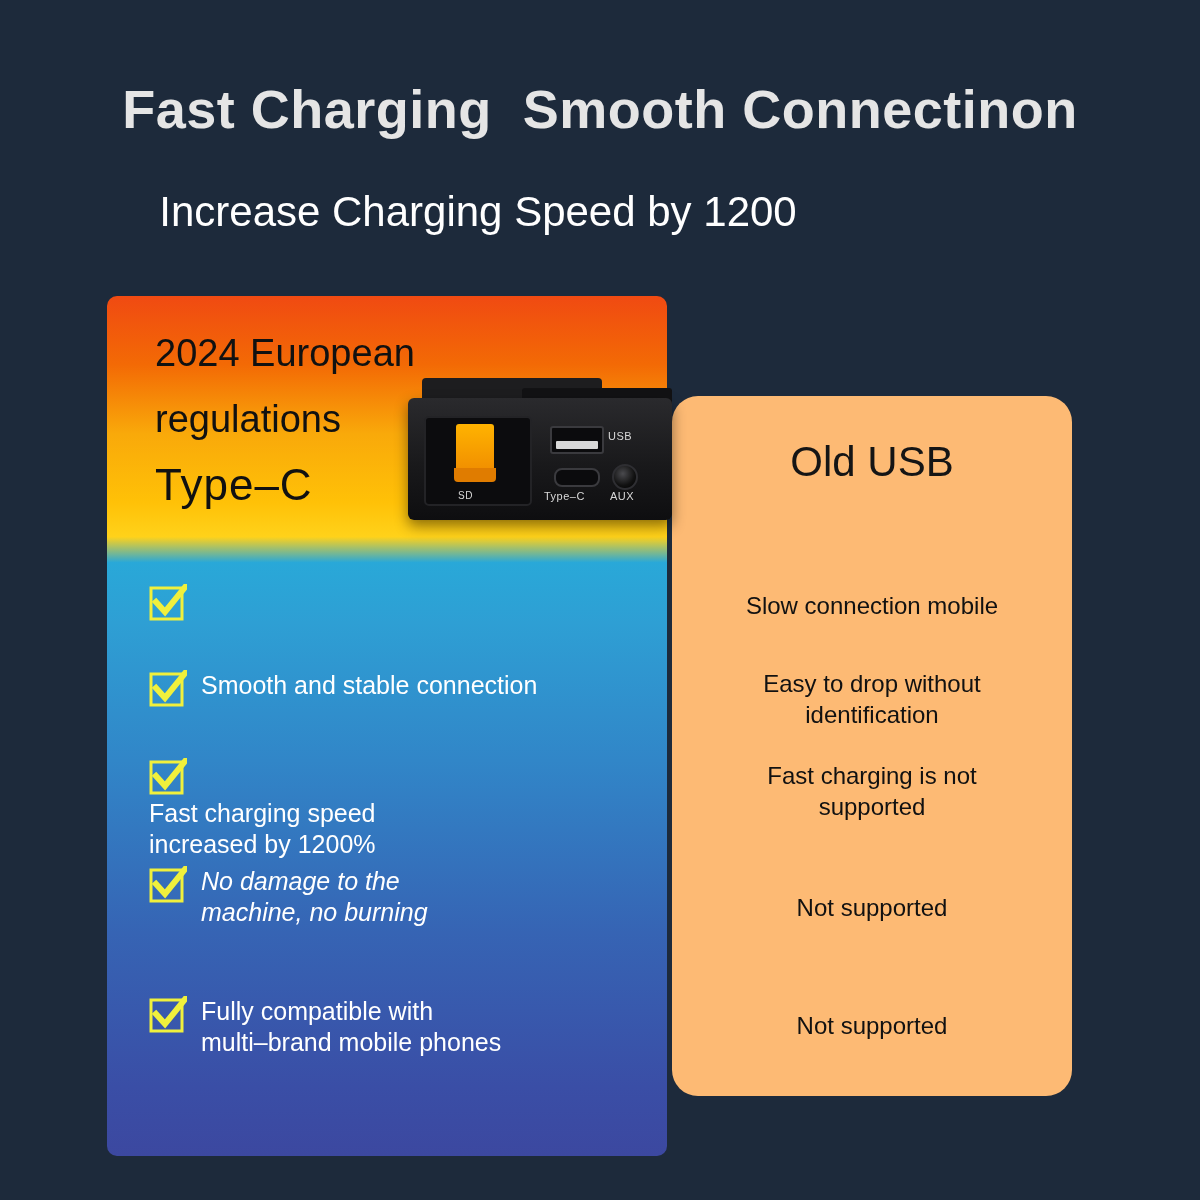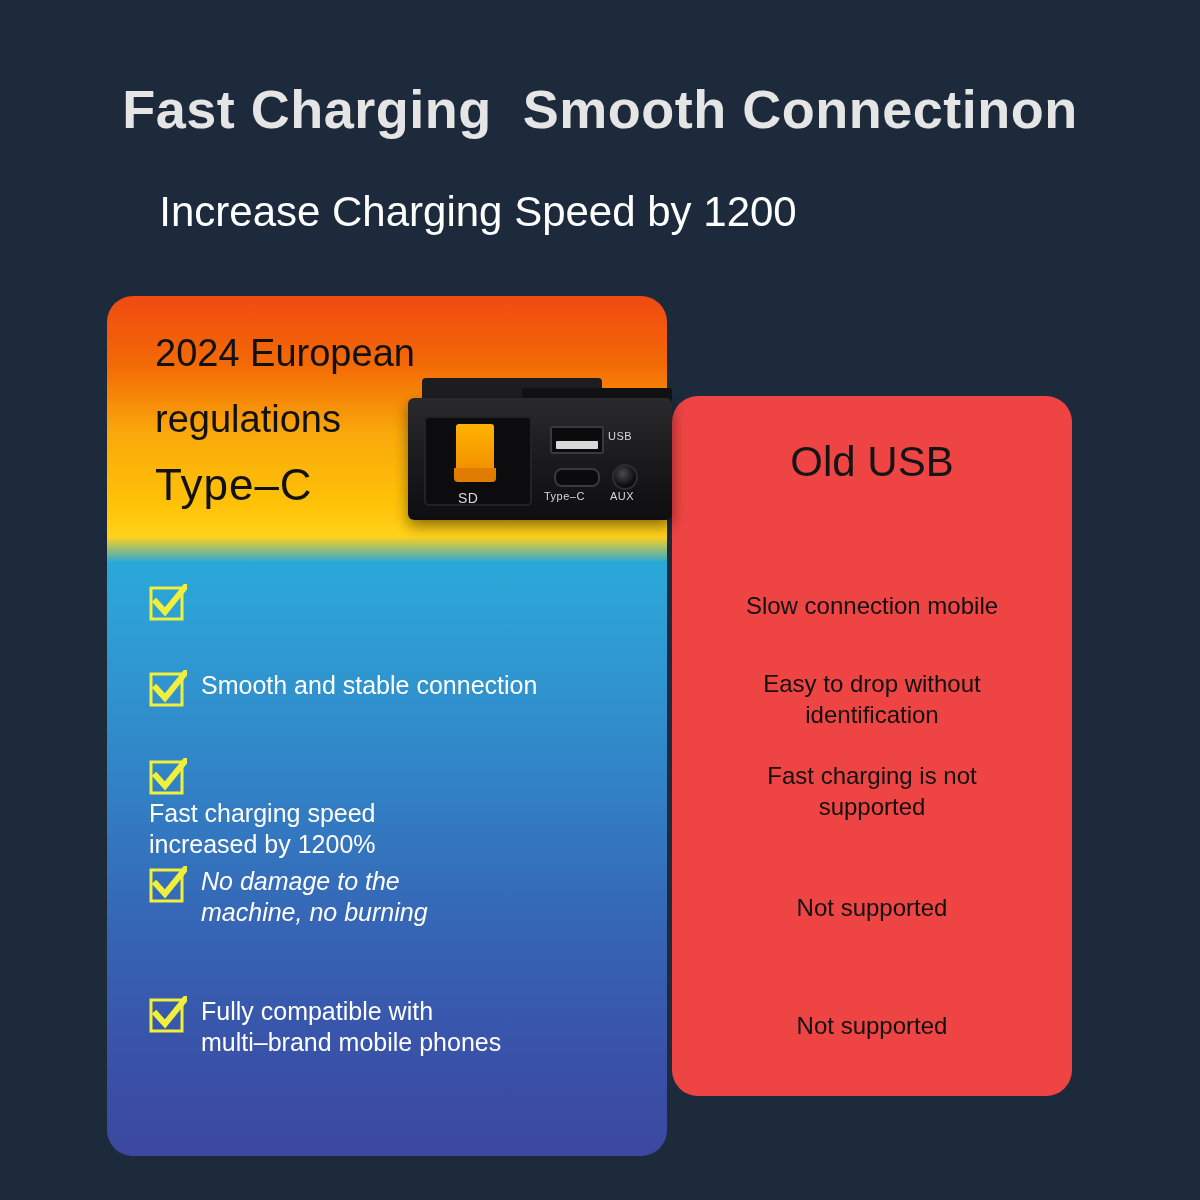--- a/index.html
+++ b/index.html
@@ -44,21 +44,21 @@
     font-weight: 400;
   }
 
   
   .old-card {
     position: absolute;
     left: 672px;
     top: 396px;
     width: 400px;
     height: 700px;
-    background: #ef4444;
+    background: #fdba74;
     border-radius: 26px;
   }
   .old-card-title {
     position: absolute;
     left: 0;
     top: 42px;
     width: 400px;
     text-align: center;
     color: #151515;
     font-size: 42px;
@@ -79,21 +79,21 @@
   .old-row.r3 { top: 496px; }
   .old-row.r4 { top: 614px; }
 
   
   .typec-card {
     position: absolute;
     left: 107px;
     top: 296px;
     width: 560px;
     height: 860px;
-    border-radius: 26px;
+    border-radius: 10px;
     overflow: hidden;
     background: linear-gradient(180deg,
        #f04a12 0%,
        #f36a05 8%,
        #f9a90a 16%,
        #ffc107 24%,
        #ffd21a 28%,
        #29a8d8 31%,
        #2e9fd4 38%,
        #3186c8 54%,
@@ -259,21 +259,21 @@
   .dev-label {
     position: absolute;
     color: #d9d9d9;
     font-size: 11px;
     letter-spacing: .5px;
     font-family: "Liberation Sans", sans-serif;
   }
   .lbl-usb { left: 204px; top: 52px; }
   .lbl-typec { left: 140px; top: 112px; }
   .lbl-aux { left: 206px; top: 112px; }
-  .lbl-sd { left: 54px; top: 112px; font-size: 14px; }
+  .lbl-sd { left: 54px; top: 112px; font-size: 10px; }
 </style>
 </head>
 <body>
 
 <div class="page">
 
   <div class="title">Fast Charging  Smooth Connectinon</div>
   <div class="subtitle">Increase Charging Speed by 1200</div>
 
   <div class="old-card">

